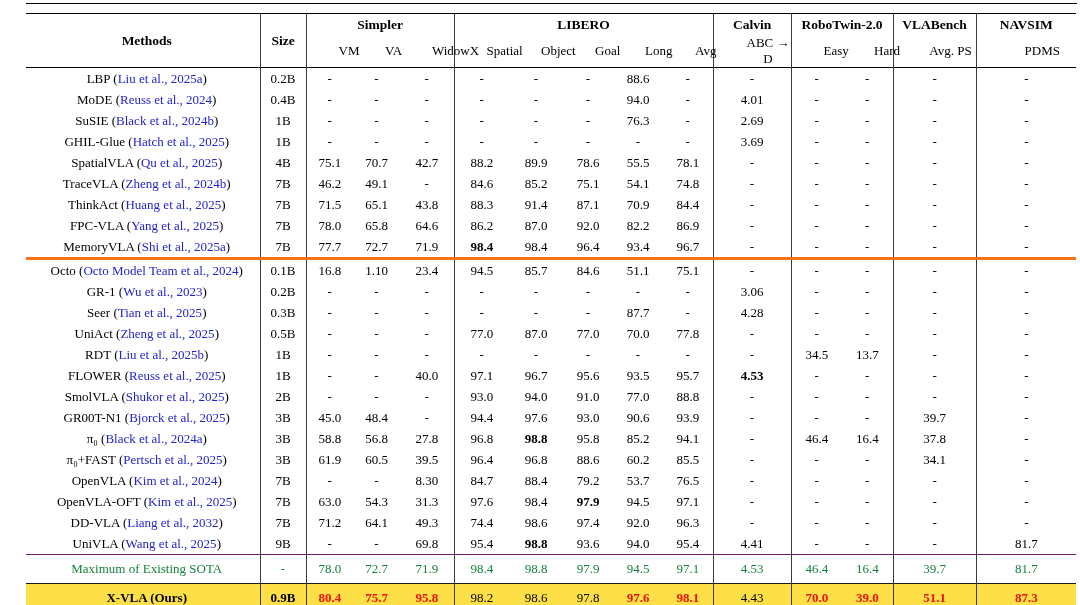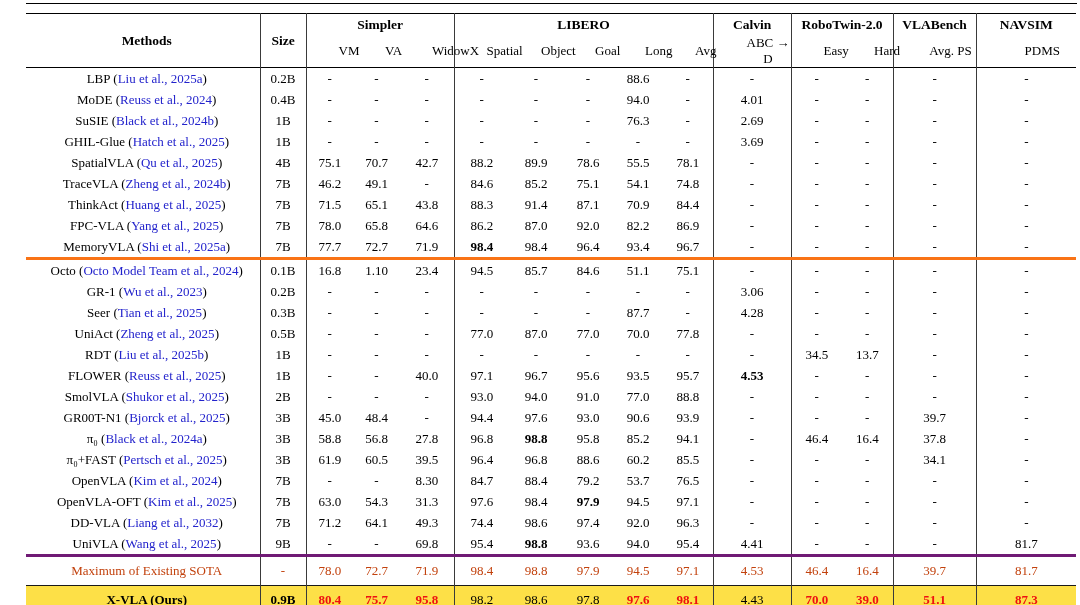--- a/index.html
+++ b/index.html
@@ -12,21 +12,21 @@
   thead tr.subhead th{font-weight:normal;font-size:13px;height:20px;padding-left:32px;}
   thead{border-bottom:1.5px solid #000;}
   th.method-h{text-align:center;padding-left:8px;}
   .b-left{border-left:1px solid #3a3a3a;}
   tbody td{text-align:center;height:21px;white-space:nowrap;}
   tbody td.method{text-align:center;padding-left:8px;overflow:hidden;}
   .cite{color:#2323cc;text-decoration:none;cursor:pointer;}
   td.bold{font-weight:bold;}
   td.red{color:#ee1111;font-weight:bold;margin-left:40px;}
   tr.block-start td{border-top:3px solid #f97316;}
-  tr.sota td{border-top:3px solid #701a75;color:#c2410c;height:28px;}
+  tr.sota td{border-top:1px solid #701a75;color:#15803d;height:28px;}
   tr.ours td{border-top:1.5px solid #1a1a1a;background:#fde047;height:27px;}
   tr.ours td.method,tr.ours td.size{font-weight:bold;}
 </style>
 </head>
 <body>
 
 <div class="page">
   <div class="table-wrap">
     <table class="bench">
       <colgroup>

